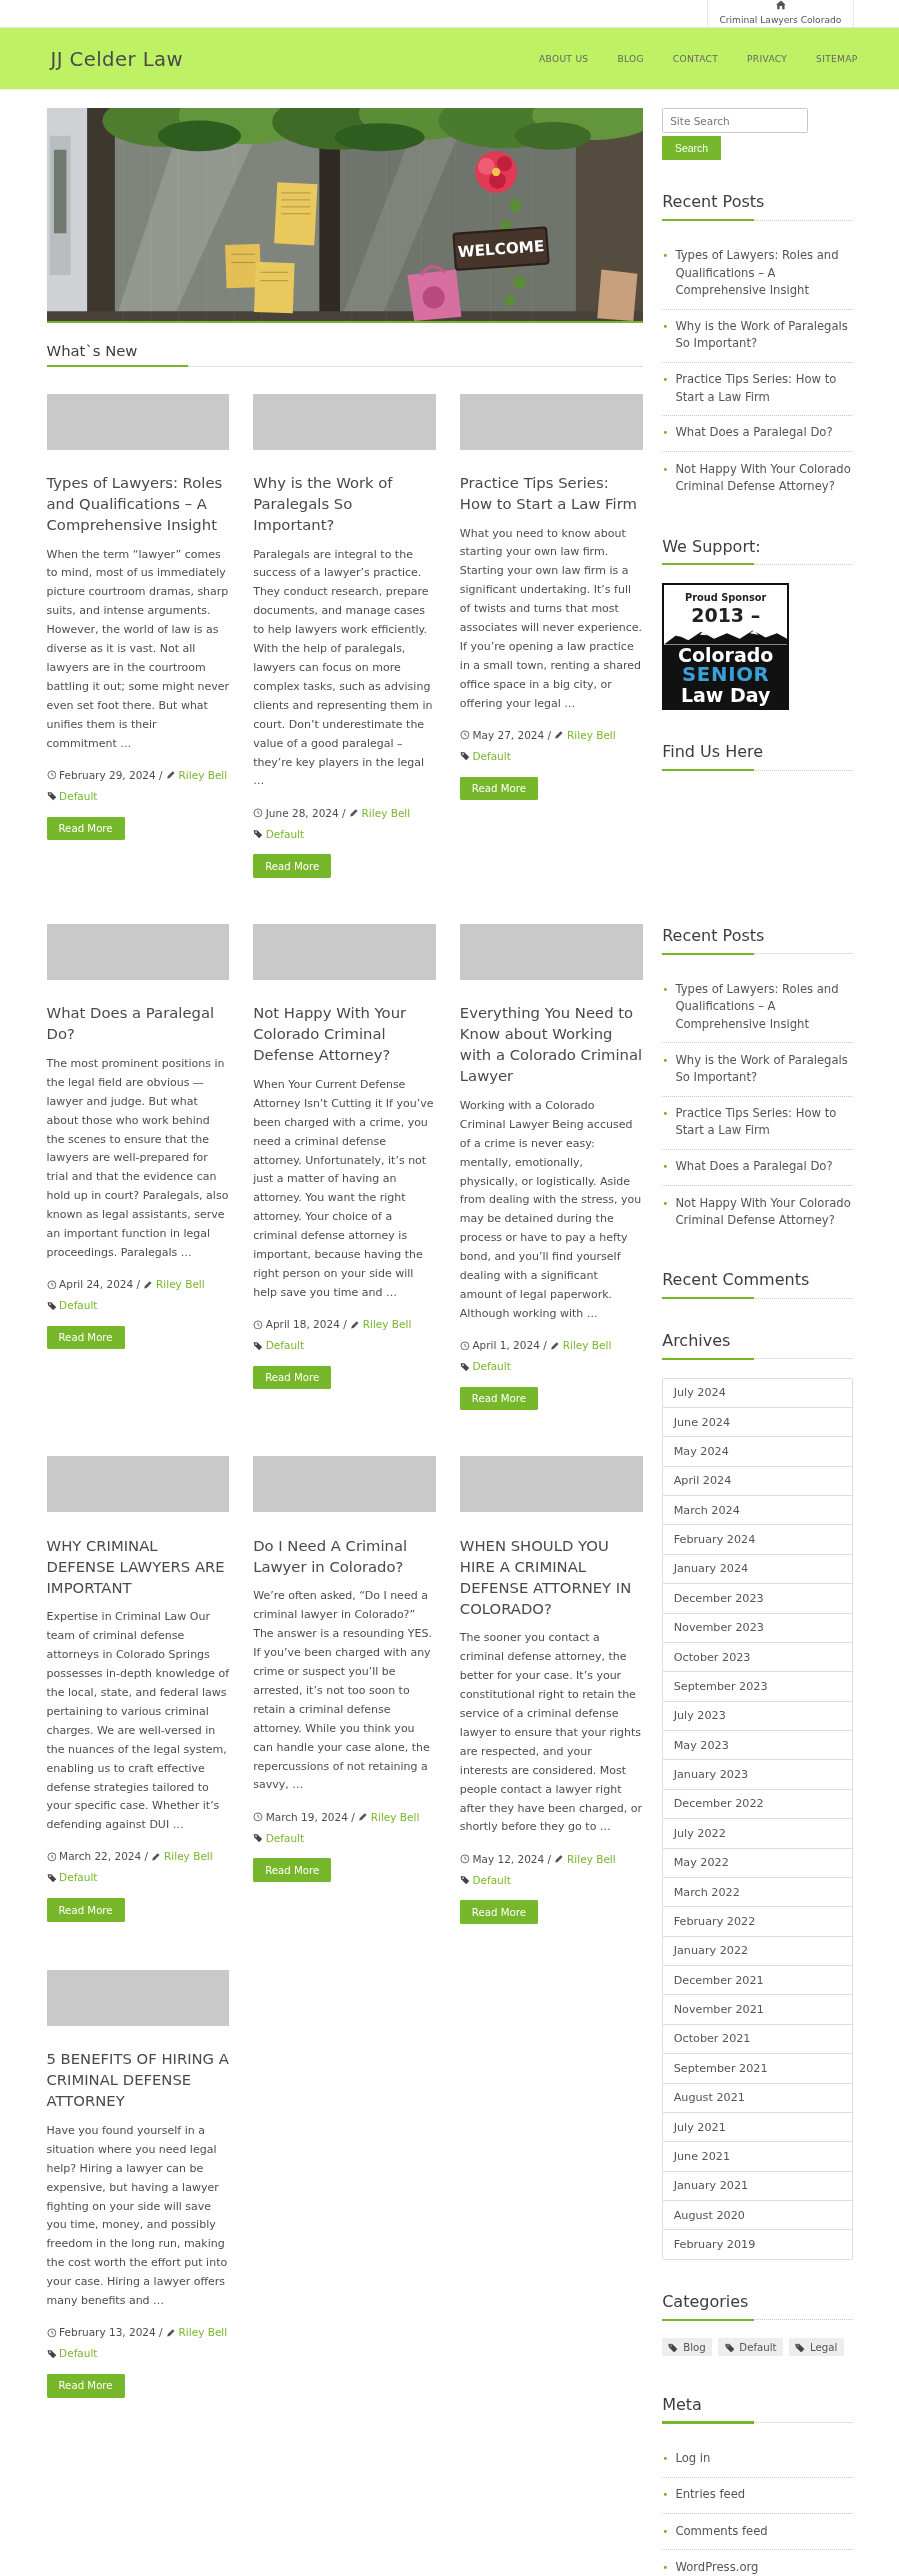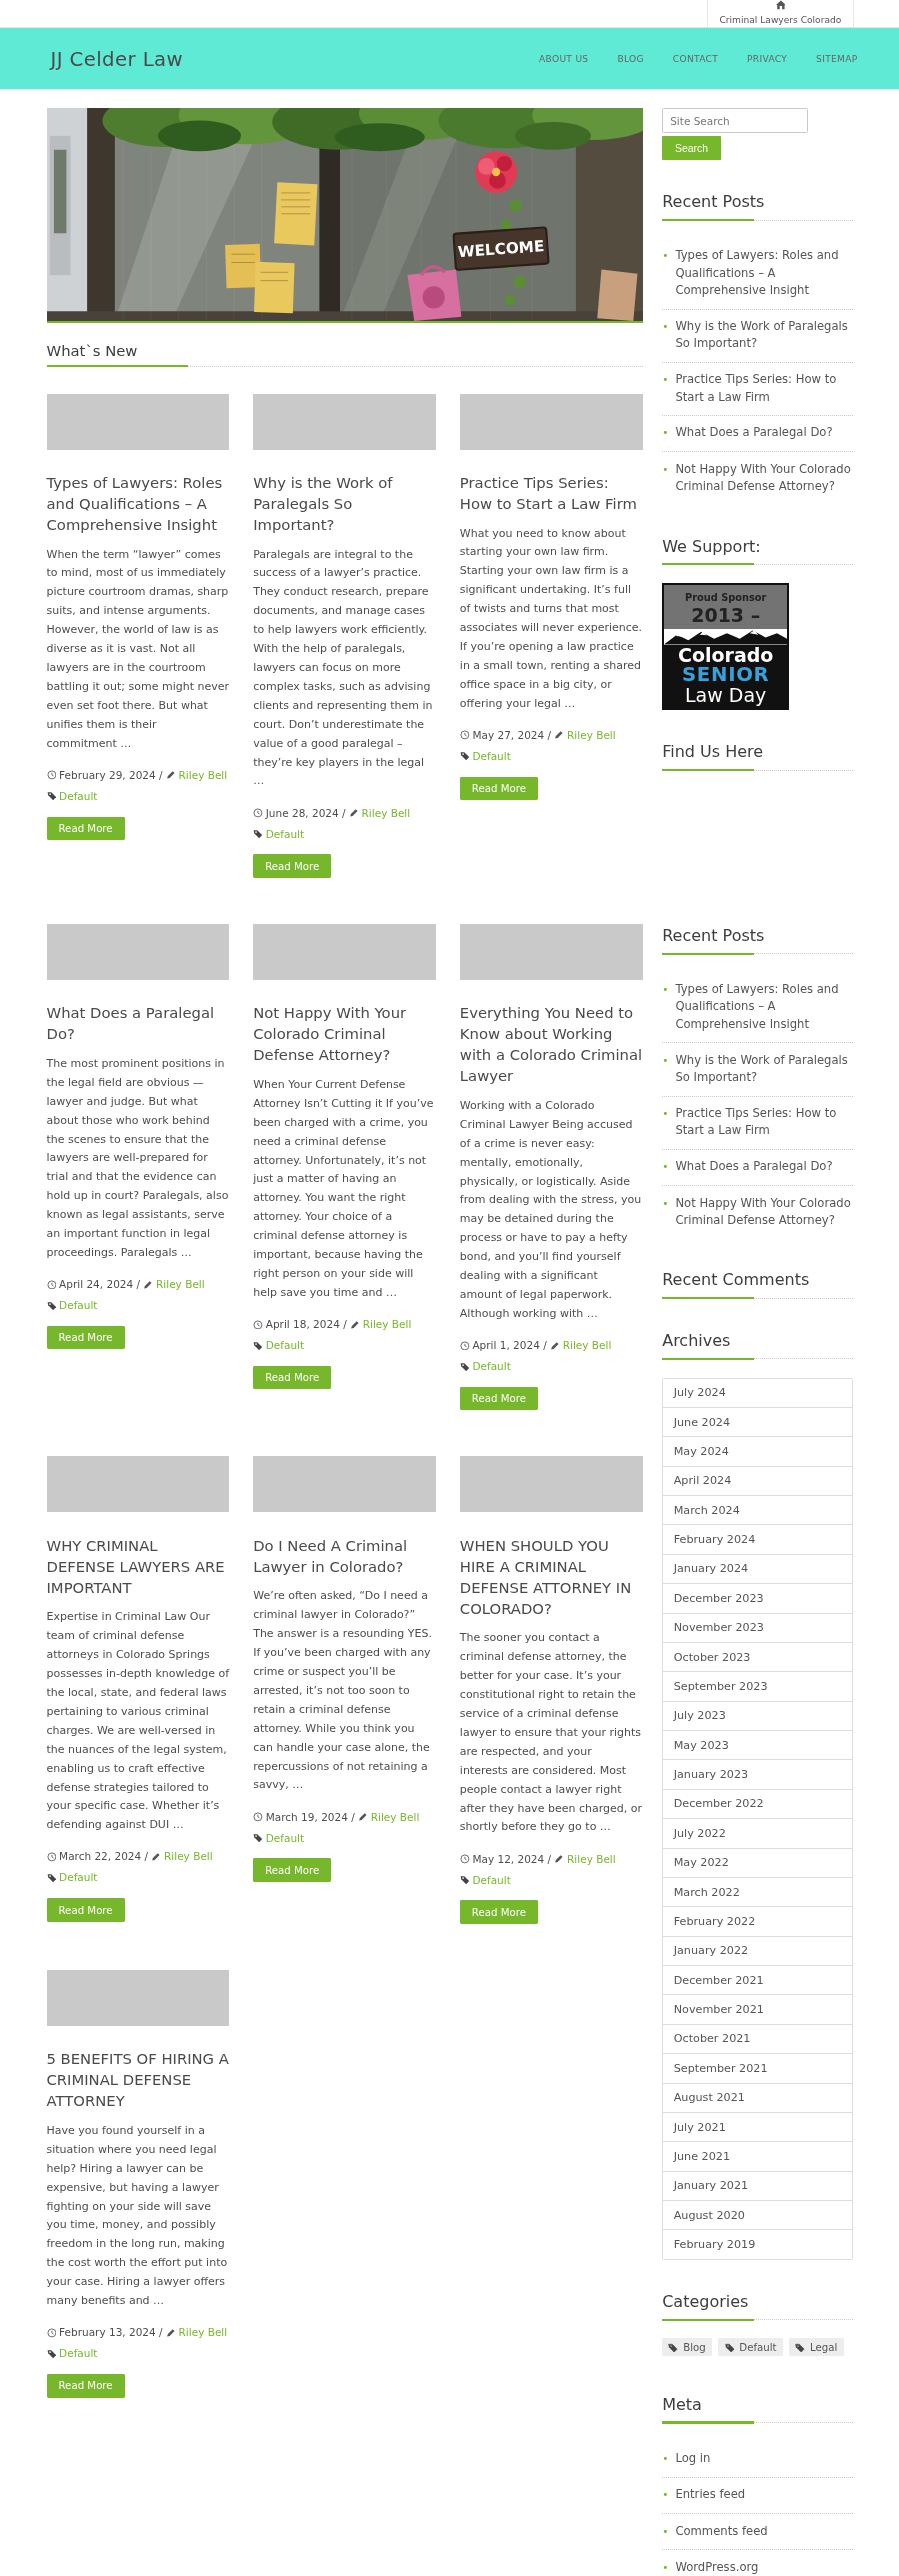--- a/index.html
+++ b/index.html
@@ -8,21 +8,21 @@
   ul { list-style:none; }
 
   
   .topbar { border-bottom:0.7px solid #e6e6e6; background:#fff; }
   .topbar-inner { width:807px; margin:0 auto; display:flex; justify-content:flex-end; align-items:stretch; height:27px; }
   .topbar-cell { display:flex; align-items:center; padding:0 11.2px; border-left:0.7px solid #e6e6e6; border-right:0.7px solid #e6e6e6; gap:5.6px;flex-direction:column; }
   .topbar-text { font-size:9.1px; color:#555; }
   .home-ic { width:9.8px; height:9.8px; fill:#555; display:block; }
 
   
-  .header { border-bottom:0.7px solid #ebebeb; background:#5eead4;padding-left:8px; }
+  .header { border-bottom:0.7px solid #ebebeb; background:#bef264;padding-left:8px; }
   .header-inner { width:807px; margin:0 auto; display:flex; justify-content:space-between; align-items:center; padding:19.7px 0 18.3px; }
   .site-title { font-size:19.7px; font-weight:400; color:#4a4a4a; letter-spacing:0.4px; }
   .nav { display:flex; gap:29px; }
   .nav a { font-size:9.1px; color:#666; letter-spacing:0.3px; }
 
   
   .container { width:807px; margin:0 auto; display:flex; gap:19.7px; padding-top:18.3px; }
   .main-col { width:596px; flex:0 0 596px; }
   .side-col { width:191px; flex:0 0 191px; }
 
@@ -50,27 +50,27 @@
 
   
   .search-input { width:146px; display:block; border:0.7px solid #c9c9c9; padding:5.6px 7px; font-size:10.5px; color:#555; font-family:inherit; border-radius:1.4px; }
   .search-input::placeholder { color:#777; }
   .search-btn { background:#77b72b; color:#fff; border:none; font-size:10.5px; padding:6.3px 12.7px; margin-top:2.1px; cursor:pointer; border-radius:0.7px; display:inline-block; }
   .widget { margin-top:32px; }
   .side-list li { display:flex; gap:7px; padding:8.4px 0 9.1px; border-bottom:0.7px dotted #c9c9c9; font-size:11.6px; color:#555; line-height:1.5; }
   .side-list li:last-child { border-bottom:none; }
   .dot { color:#77b72a; font-size:10.5px; line-height:1.7; }
   .badge { width:127px; height:127px; background:#111; border:2.1px solid #111; margin:4.2px 0 5.6px; }
-  .badge-top { background:#737373; text-align:center; padding-top:6.3px; height:44px; }
+  .badge-top { background:#ffffff; text-align:center; padding-top:6.3px; height:44px; }
   .badge-sponsor { font-size:9.8px; font-weight:700; color:#222; }
   .badge-year { font-size:19px; font-weight:700; color:#222; margin-top:1.4px; }
   .badge-mtn { display:block; width:100%; height:15.5px; background:#fff; }
   .badge-co { text-align:center; color:#fff; font-size:19px; font-weight:700; line-height:1.05; margin-top:0.7px; }
   .badge-senior { text-align:center; color:#3aa0d8; font-size:19.7px; font-weight:700; letter-spacing:0.7px; line-height:1.05; }
-  .badge-lawday { text-align:center; color:#fff; font-size:19px; font-weight:400; line-height:1.05; }
+  .badge-lawday { text-align:center; color:#fff; font-size:19px; font-weight:700; line-height:1.05; }
   .findus-space { height:105px; }
   .arch { border:0.7px solid #ddd; border-radius:1.4px; }
   .arch li { padding:7.7px 10.5px; border-bottom:0.7px solid #ddd; font-size:11.2px; color:#555; }
   .arch li:last-child { border-bottom:none; }
   .chips { display:flex; flex-wrap:wrap; }
   .chip { display:inline-flex; align-items:center; gap:4.9px; background:#ededed; padding:3.5px 6.3px; margin:0 6.3px 6.3px 0; font-size:10.2px; color:#555; border-radius:1.4px; }
 </style>
 </head>
 <body>
 

